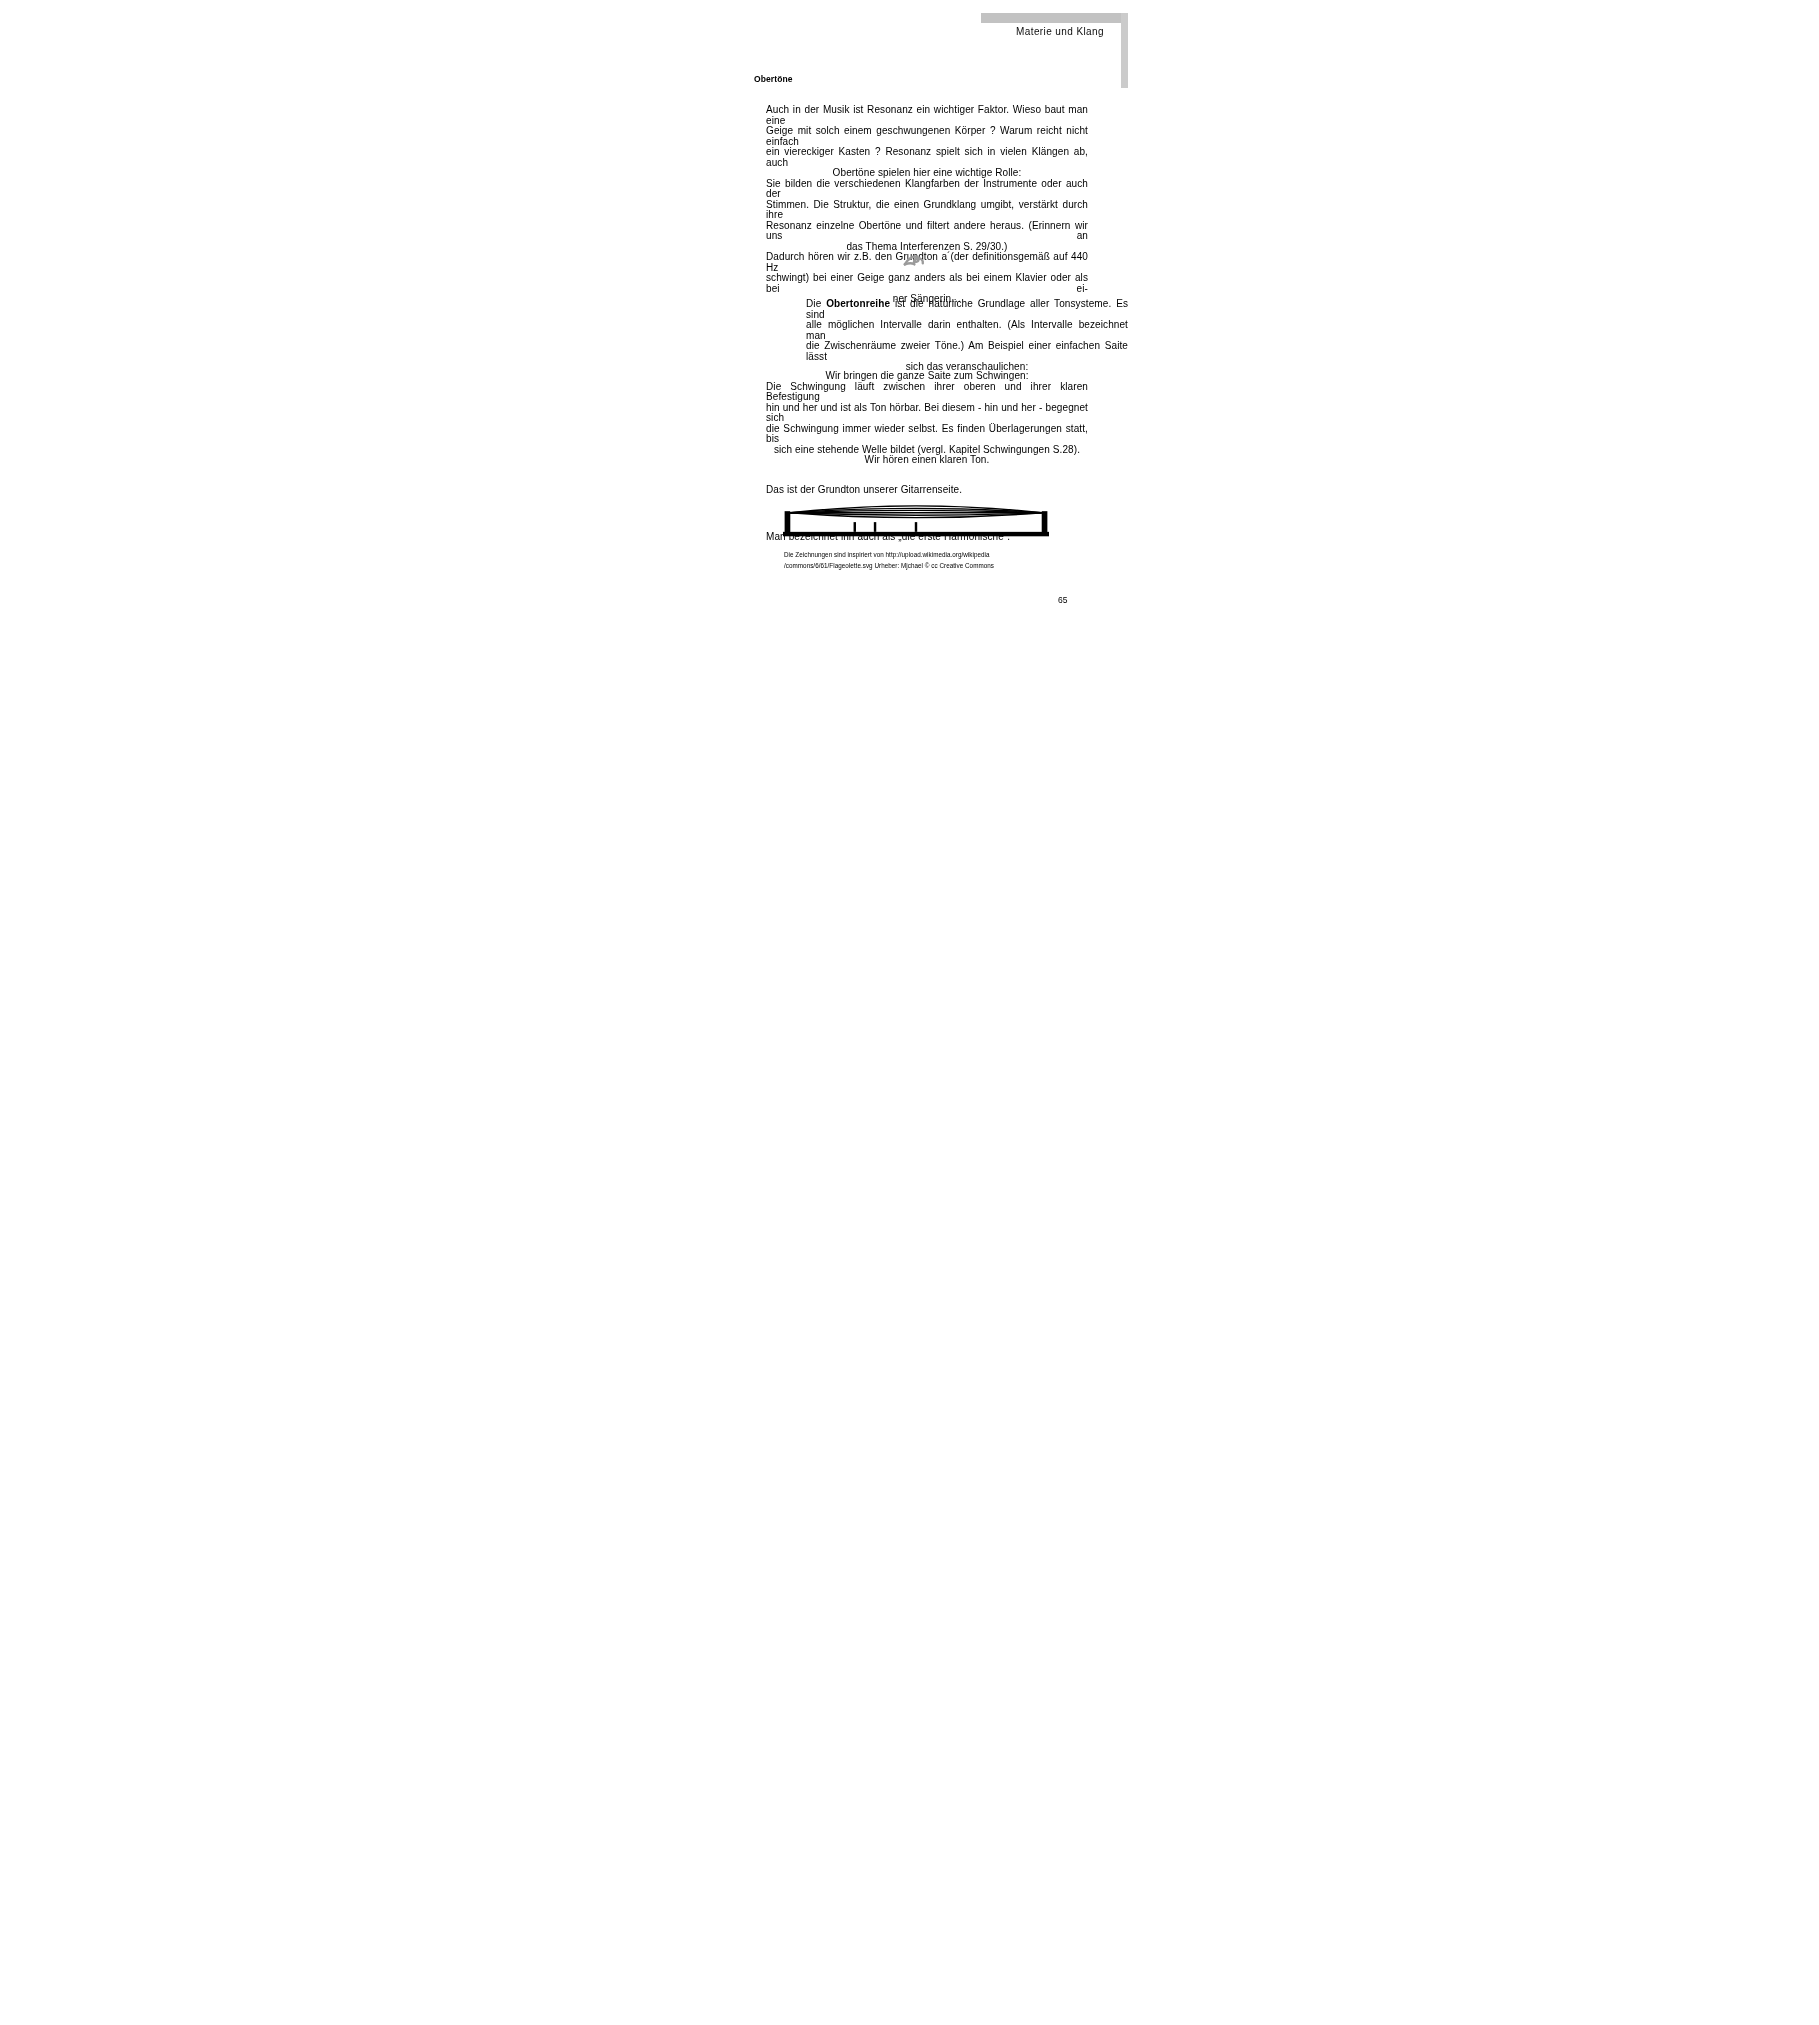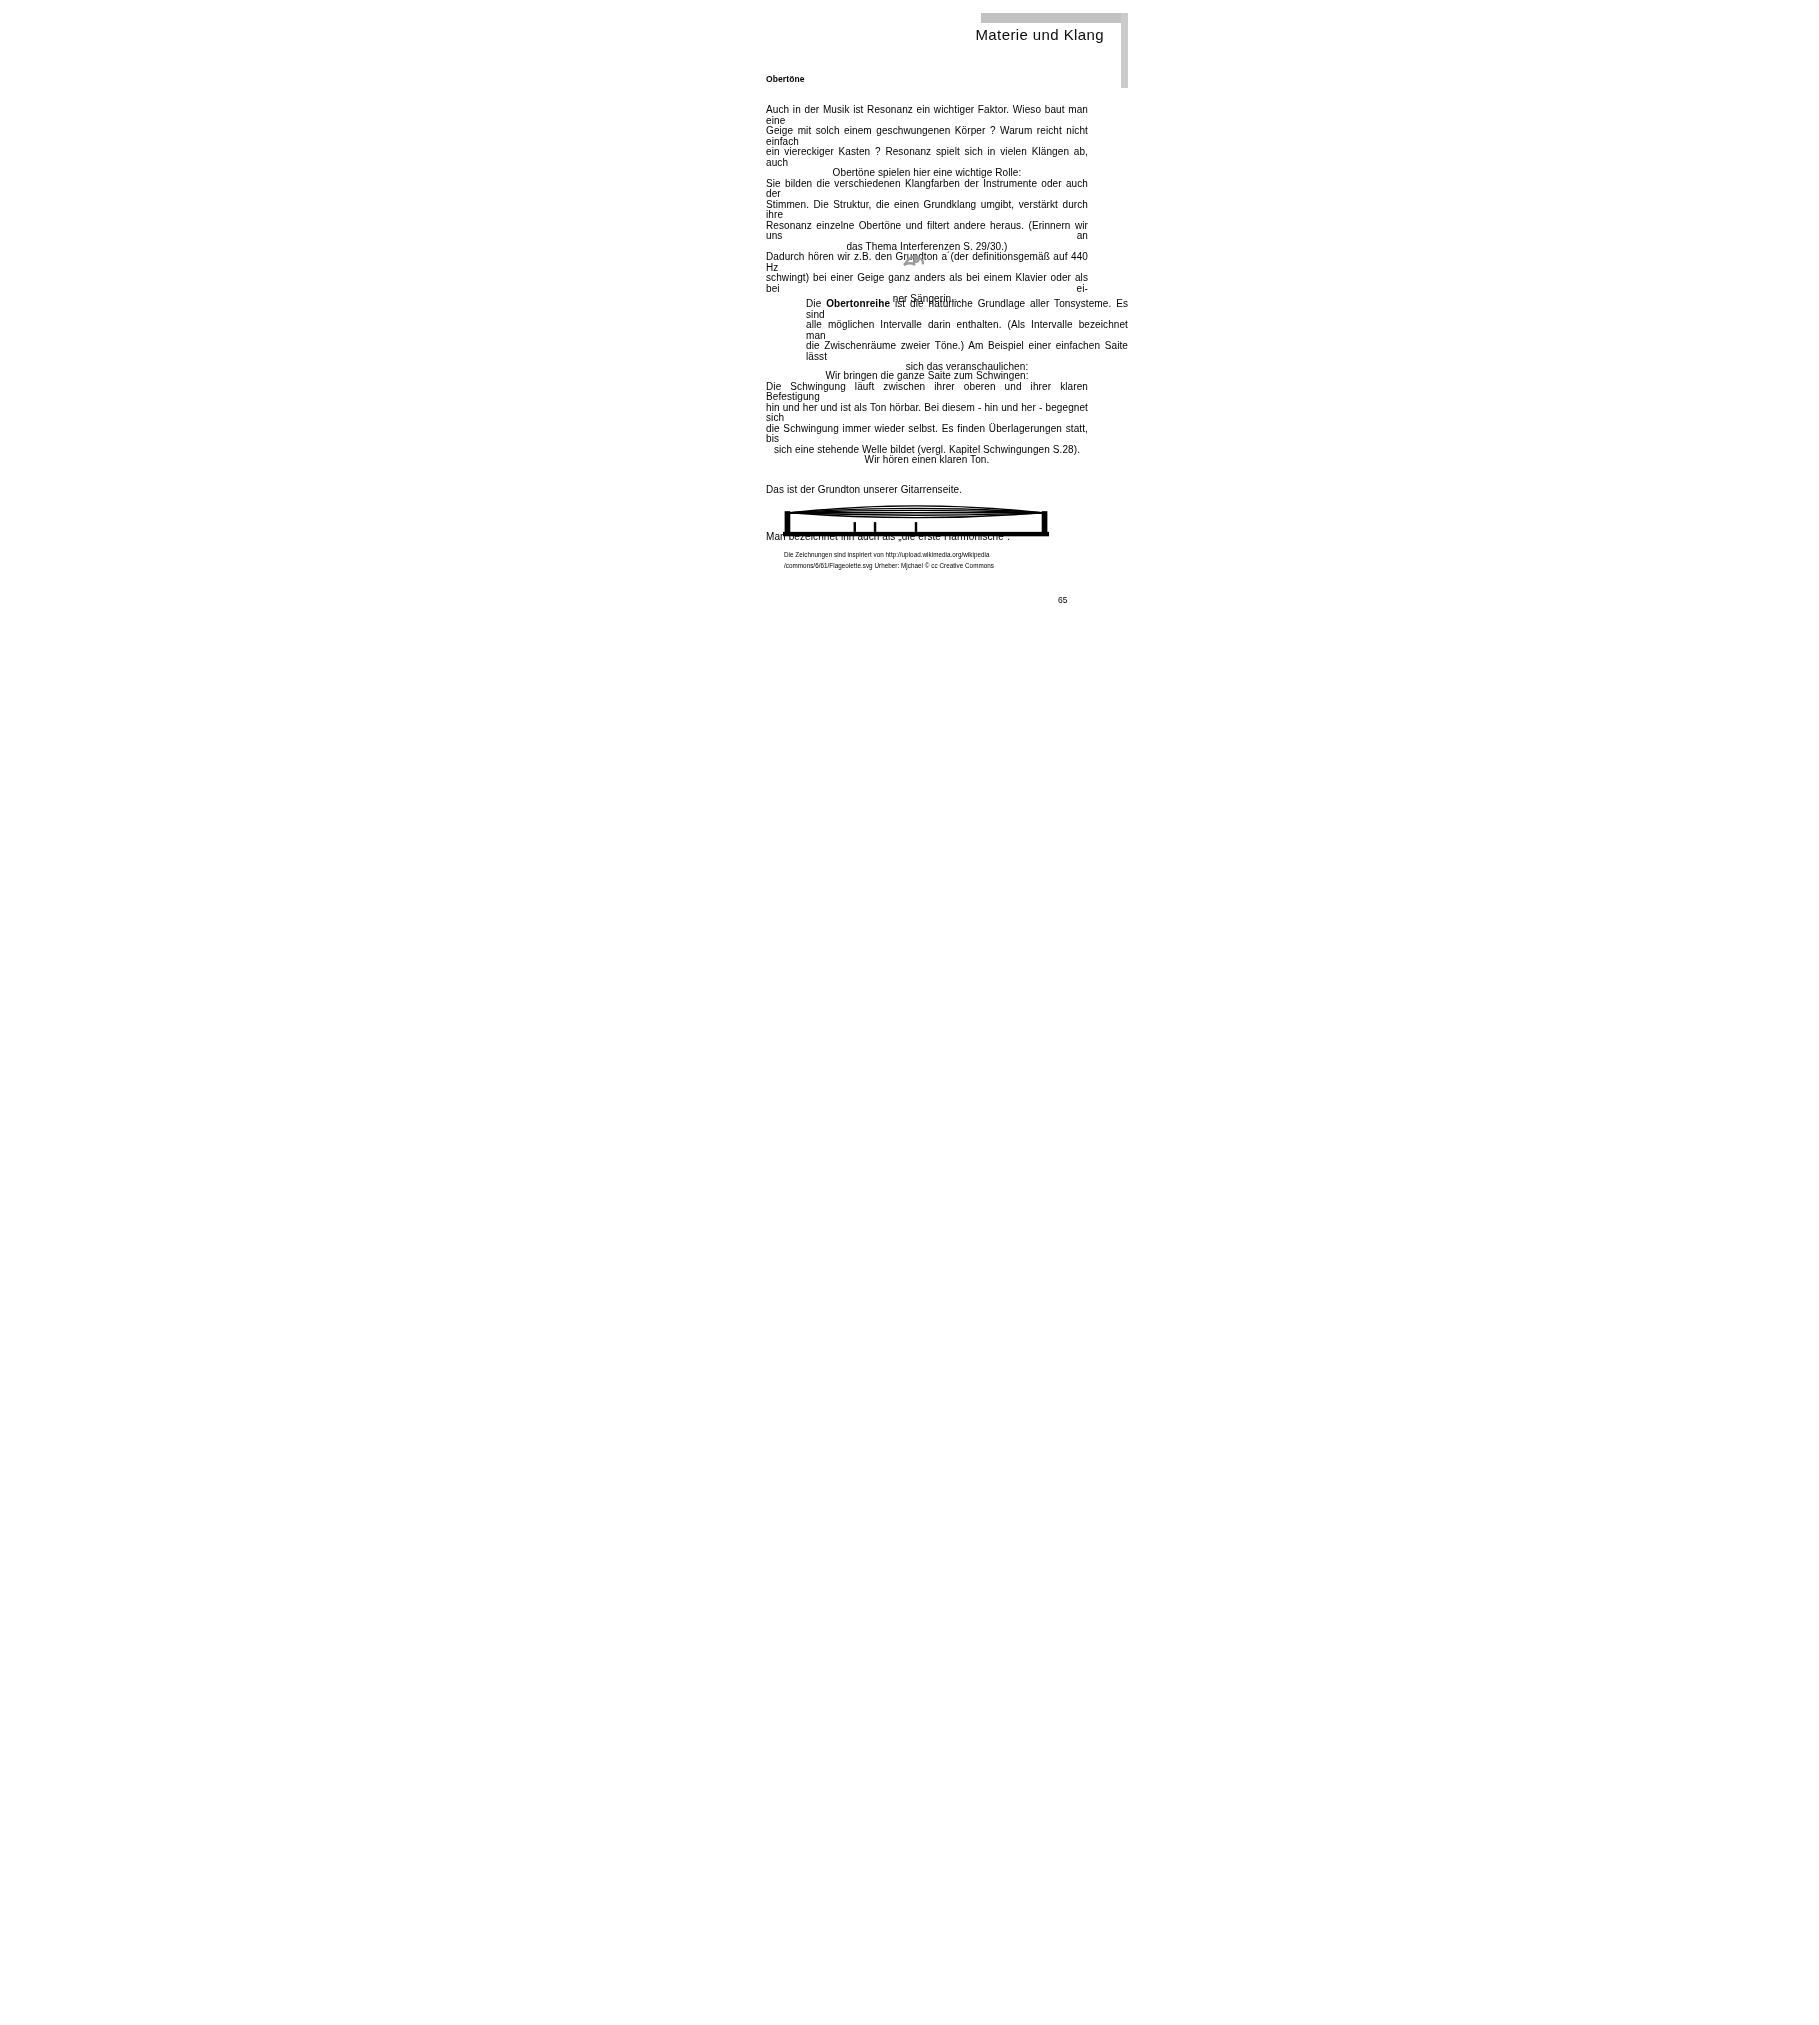--- a/index.html
+++ b/index.html
@@ -21,28 +21,28 @@
   }
   .accent-strip {
     position: absolute;
     left: 439px; top: 13.4px;
     width: 6.9px; height: 75px;
     background: #cbcbcb;
   }
   .page-title {
     position: absolute;
     right: 33px; top: 26px;
-    font-size: 15px;
+    font-size: 10px;
     letter-spacing: 0.4px;
     color: #0d0d0d;
     white-space: nowrap;
   }
   .section-heading {
     position: absolute;
-    left: 84px; top: 74px;
+    left: 72px; top: 74px;
     font-size: 8.5px;
     font-weight: bold;
     letter-spacing: 0.1px;
   }
   .textblock {
     position: absolute;
     left: 84px;
     width: 322px;
     font-size: 10px;
     line-height: 10.5px;

